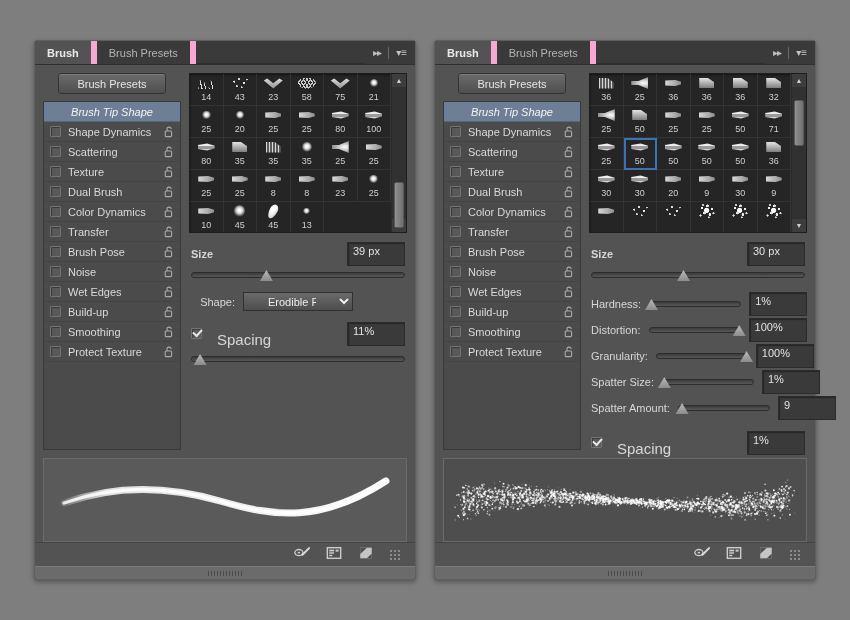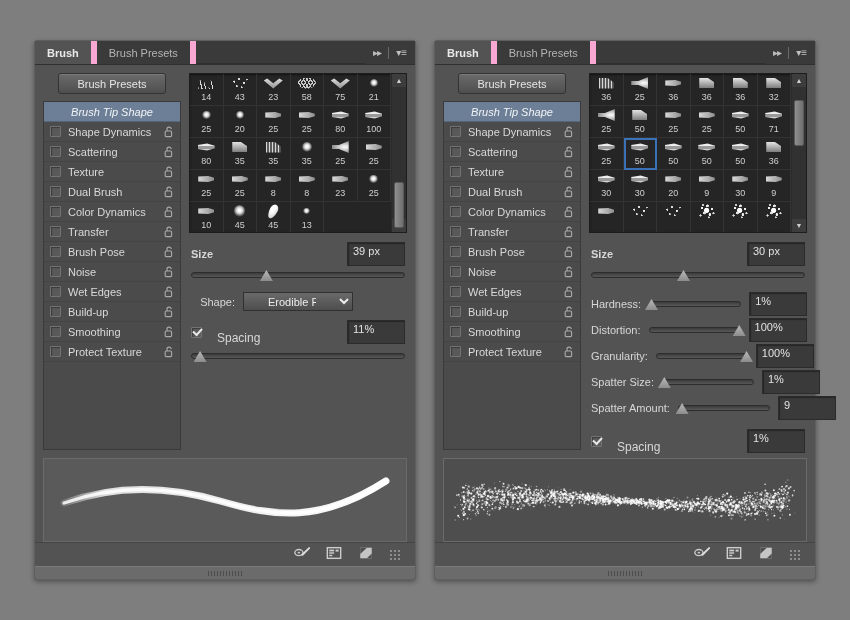--- a/index.html
+++ b/index.html
@@ -349,21 +349,21 @@
   }
   .cb.checked::after {
     content: "";
     position: absolute;
     left: 1px; top: 0px;
     width: 7px; height: 4px;
     border-left: 2px solid #e8e8e8;
     border-bottom: 2px solid #e8e8e8;
     transform: rotate(-48deg);
   }
-  .cb-label { font-size: 12px; color: #d7d7d7; flex:1;margin-top:12px; }
+  .cb-label { font-size: 15px; color: #d7d7d7; flex:1;margin-top:12px; }
 
   
   .preview-wrap {
     margin: 0 8px 0 8px;
     height: 84px;
     background: #5a5a5a;
     border: 1px solid #6a6a6a;
     position: relative;
     overflow: hidden;
   }

